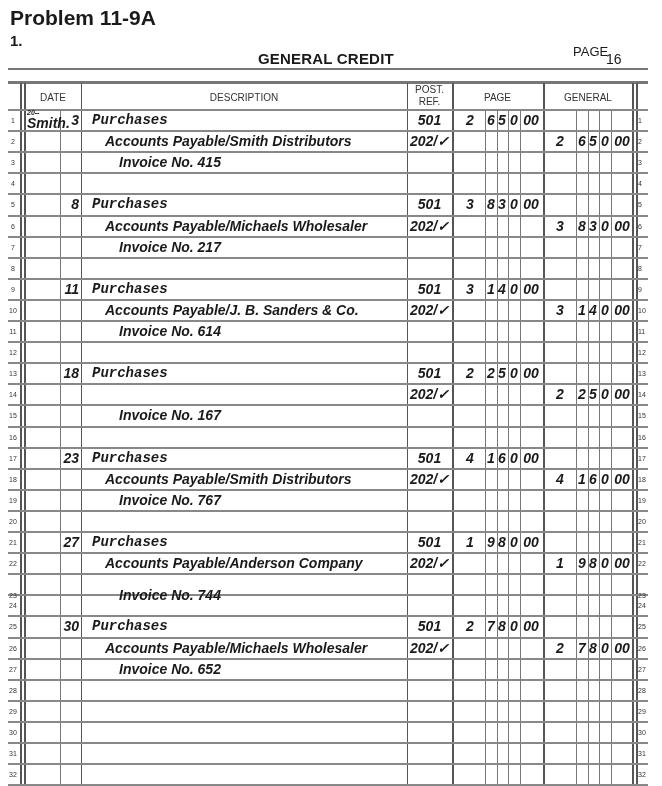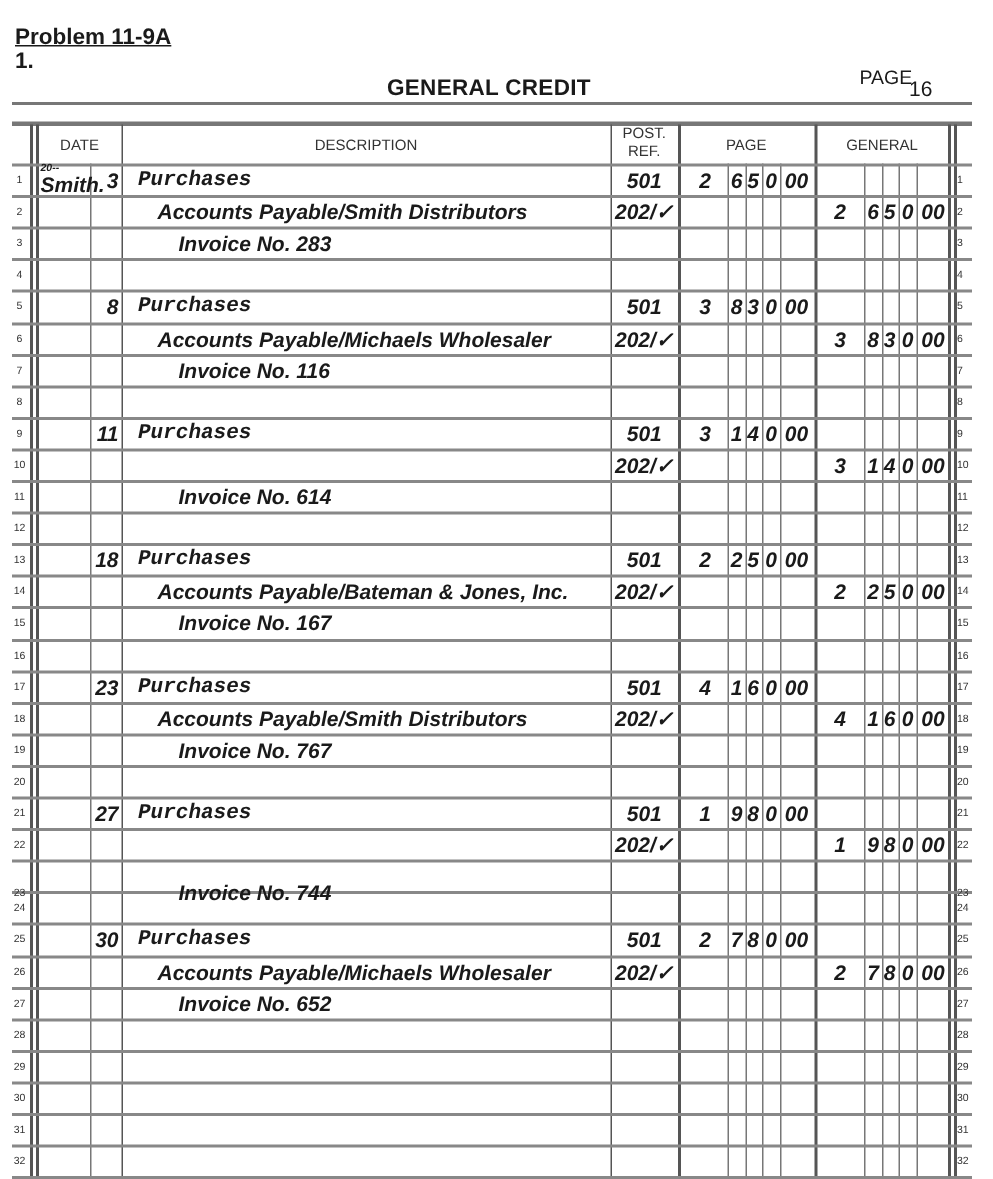--- a/index.html
+++ b/index.html
@@ -1,17 +1,17 @@
 <!DOCTYPE html>
 <html><head>
 <meta charset="utf-8">
 <style>
   html, body { margin:0; padding:0; background:#ffffff; }
   body { width:662px; height:786px; position:relative; overflow:hidden; font-family:"Liberation Sans", sans-serif; color:#1a1a1a; }
-  .problem-title { position:absolute; left:10px; top:16px; font-size:15px; font-weight:bold;text-decoration:underline; }
+  .problem-title { position:absolute; left:10px; top:6px; font-size:21px; font-weight:bold; }
   .part-label { position:absolute; left:10px; top:32px; font-size:15px; font-weight:bold; }
   .journal-title { position:absolute; left:258px; top:50px; font-size:15px; font-weight:bold; letter-spacing:0.2px; }
   .page-label { position:absolute; left:573px; top:44px; font-size:13px; }
   .page-num { position:absolute; left:606px; top:51px; font-size:14px; }
   .title-rule { position:absolute; left:8px; width:640px; top:68px; height:0; border-top:2px solid #777; }
   .top-rule { position:absolute; left:8px; width:640px; top:81px; height:0; border-top:3px solid #777; }
 
   .vline { position:absolute; top:83px; height:703px; width:0; border-left:1px solid #555; }
   .vline.thick { border-left:2px solid #555; }
   .vline.thin { border-left:1px solid #777; }
@@ -122,21 +122,21 @@
       <div class="pref">202/✓</div>
       <div class="dig" style="left: 545px; width: 30px;">2</div>
       <div class="dig" style="left: 576px; width: 12px;">6</div>
       <div class="dig" style="left: 587.5px; width: 11px;">5</div>
       <div class="dig" style="left: 599px; width: 12px;">0</div>
       <div class="dig" style="left: 611px; width: 22px;">00</div>
     </div>
     <div class="row" style="top: 151.2px;">
       <div class="lnum-l">3</div>
       <div class="lnum-r">3</div>
-      <div class="desc l2">Invoice No. 283</div>
+      <div class="desc l2">Invoice No. 415</div>
     </div>
     <div class="row" style="top: 172.3px;">
       <div class="lnum-l">4</div>
       <div class="lnum-r">4</div>
     </div>
     <div class="row" style="top: 193.4px;">
       <div class="lnum-l">5</div>
       <div class="lnum-r">5</div>
       <div class="day">8</div>
       <div class="desc l0">Purchases</div>
@@ -154,41 +154,42 @@
       <div class="pref">202/✓</div>
       <div class="dig" style="left: 545px; width: 30px;">3</div>
       <div class="dig" style="left: 576px; width: 12px;">8</div>
       <div class="dig" style="left: 587.5px; width: 11px;">3</div>
       <div class="dig" style="left: 599px; width: 12px;">0</div>
       <div class="dig" style="left: 611px; width: 22px;">00</div>
     </div>
     <div class="row" style="top: 235.6px;">
       <div class="lnum-l">7</div>
       <div class="lnum-r">7</div>
-      <div class="desc l2">Invoice No. 116</div>
+      <div class="desc l2">Invoice No. 217</div>
     </div>
     <div class="row" style="top: 256.7px;">
       <div class="lnum-l">8</div>
       <div class="lnum-r">8</div>
     </div>
     <div class="row" style="top: 277.8px;">
       <div class="lnum-l">9</div>
       <div class="lnum-r">9</div>
       <div class="day">11</div>
       <div class="desc l0">Purchases</div>
       <div class="pref">501</div>
       <div class="dig" style="left: 455px; width: 30px;">3</div>
       <div class="dig" style="left: 485px; width: 12px;">1</div>
       <div class="dig" style="left: 496.5px; width: 11px;">4</div>
       <div class="dig" style="left: 508px; width: 12px;">0</div>
       <div class="dig" style="left: 520px; width: 22px;">00</div>
     </div>
     <div class="row" style="top: 298.9px;">
       <div class="lnum-l">10</div>
       <div class="lnum-r">10</div>
+      <div class="desc l1">Accounts Payable/J. B. Sanders &amp; Co.</div>
       <div class="pref">202/✓</div>
       <div class="dig" style="left: 545px; width: 30px;">3</div>
       <div class="dig" style="left: 576px; width: 12px;">1</div>
       <div class="dig" style="left: 587.5px; width: 11px;">4</div>
       <div class="dig" style="left: 599px; width: 12px;">0</div>
       <div class="dig" style="left: 611px; width: 22px;">00</div>
     </div>
     <div class="row" style="top: 320px;">
       <div class="lnum-l">11</div>
       <div class="lnum-r">11</div>
@@ -206,21 +207,20 @@
       <div class="pref">501</div>
       <div class="dig" style="left: 455px; width: 30px;">2</div>
       <div class="dig" style="left: 485px; width: 12px;">2</div>
       <div class="dig" style="left: 496.5px; width: 11px;">5</div>
       <div class="dig" style="left: 508px; width: 12px;">0</div>
       <div class="dig" style="left: 520px; width: 22px;">00</div>
     </div>
     <div class="row" style="top: 383.3px;">
       <div class="lnum-l">14</div>
       <div class="lnum-r">14</div>
-      <div class="desc l1">Accounts Payable/Bateman &amp; Jones, Inc.</div>
       <div class="pref">202/✓</div>
       <div class="dig" style="left: 545px; width: 30px;">2</div>
       <div class="dig" style="left: 576px; width: 12px;">2</div>
       <div class="dig" style="left: 587.5px; width: 11px;">5</div>
       <div class="dig" style="left: 599px; width: 12px;">0</div>
       <div class="dig" style="left: 611px; width: 22px;">00</div>
     </div>
     <div class="row" style="top: 404.4px;">
       <div class="lnum-l">15</div>
       <div class="lnum-r">15</div>
@@ -270,20 +270,21 @@
       <div class="pref">501</div>
       <div class="dig" style="left: 455px; width: 30px;">1</div>
       <div class="dig" style="left: 485px; width: 12px;">9</div>
       <div class="dig" style="left: 496.5px; width: 11px;">8</div>
       <div class="dig" style="left: 508px; width: 12px;">0</div>
       <div class="dig" style="left: 520px; width: 22px;">00</div>
     </div>
     <div class="row" style="top: 552.1px;">
       <div class="lnum-l">22</div>
       <div class="lnum-r">22</div>
+      <div class="desc l1">Accounts Payable/Anderson Company</div>
       <div class="pref">202/✓</div>
       <div class="dig" style="left: 545px; width: 30px;">1</div>
       <div class="dig" style="left: 576px; width: 12px;">9</div>
       <div class="dig" style="left: 587.5px; width: 11px;">8</div>
       <div class="dig" style="left: 599px; width: 12px;">0</div>
       <div class="dig" style="left: 611px; width: 22px;">00</div>
     </div>
     <div class="row" style="top: 584px;">
       <div class="lnum-l">23</div>
       <div class="lnum-r">23</div>

